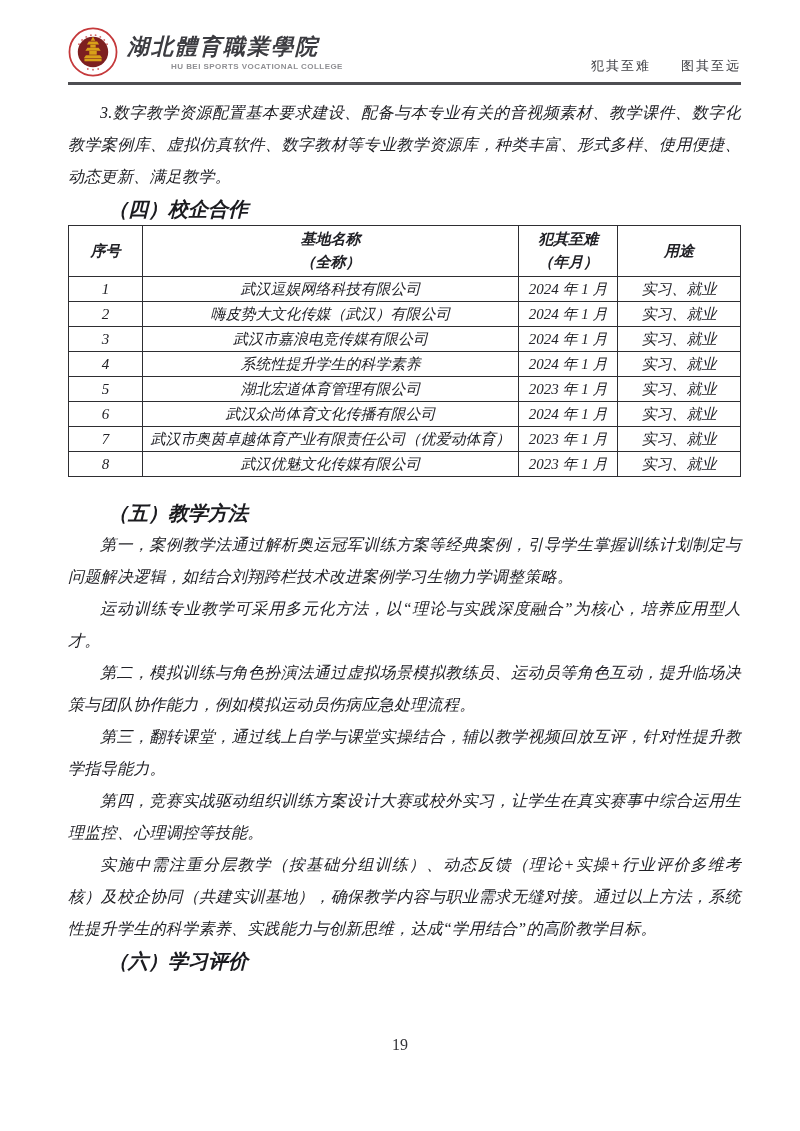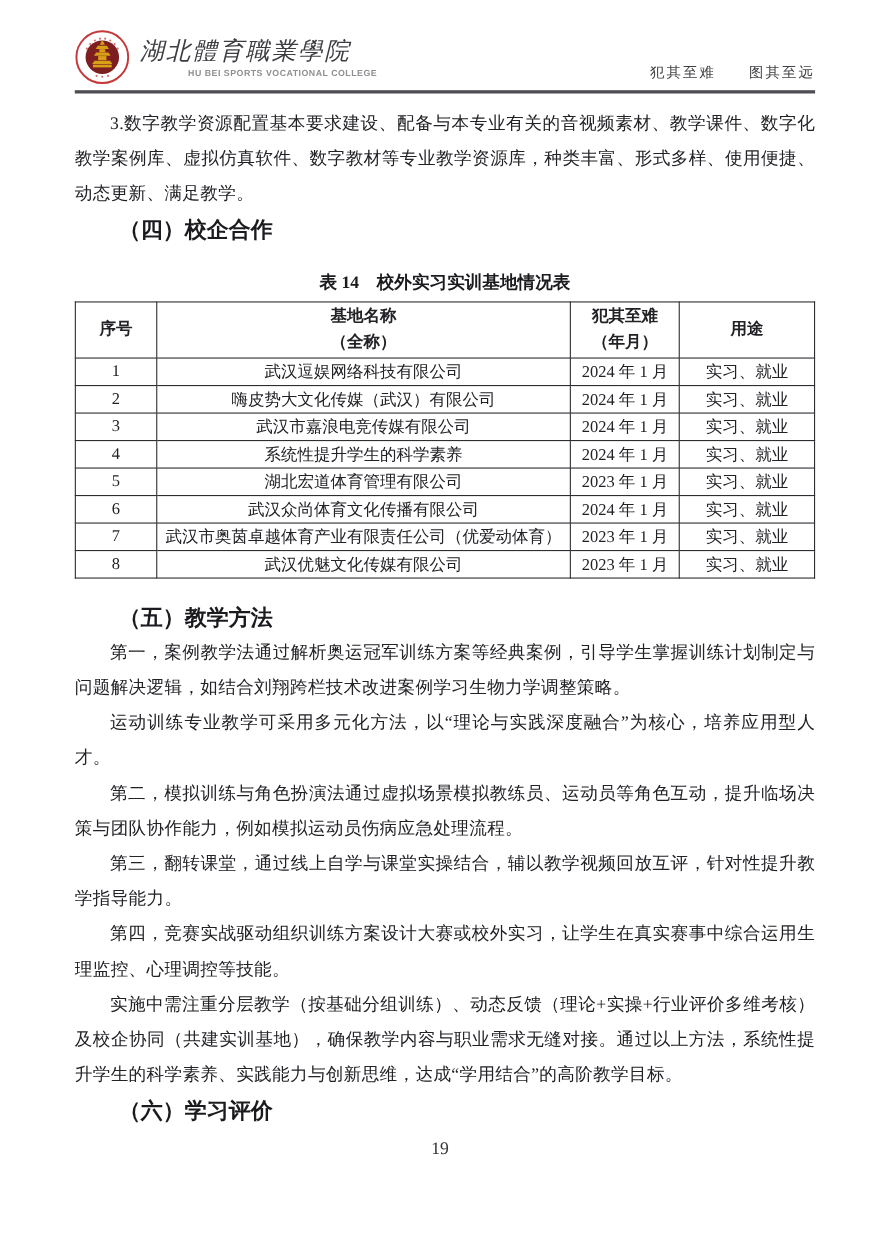--- a/index.html
+++ b/index.html
@@ -9,31 +9,31 @@
   }
   
   .page-header{
     display:flex;justify-content:space-between;align-items:flex-end;
     padding:27px 59px 5px 68px;
   }
   .brand{display:flex;align-items:center;gap:9px;}
   .seal{width:50px;height:50px;flex:0 0 auto;}
   .brand-text{display:flex;flex-direction:column;}
   .brand-zh{
-    font-size:22px;font-weight:normal;font-style:italic;color:#3c3c41;
+    font-size:22px;font-weight:bold;font-style:italic;color:#3c3c41;
     letter-spacing:2px;line-height:26px;
   }
   .brand-en{
     font-family:"Liberation Sans","DejaVu Sans",sans-serif;
     font-size:8px;font-weight:bold;color:#8f8f93;letter-spacing:0.45px;margin-top:2px;padding-left:44px;
   }
   .motto{font-size:13px;color:#3f3f44;padding-bottom:2px;white-space:pre;letter-spacing:2px;}
   .header-rule{margin:0 59px 0 68px;height:3px;background:#4e4e52;}
   
-  .content{padding:12px 59px 0 68px;}
+  .content{padding:12px 59px 0 68px;font-style:italic;}
   .body-par{
     margin:0;font-size:16px;line-height:32px;text-align:justify;text-indent:2em;
     letter-spacing:0.3px;
   }
   .sec-heading{
     margin:0;font-family:"Liberation Sans","DejaVu Sans",sans-serif;
     font-weight:bold;font-size:20px;line-height:32px;text-indent:2em;color:#1b1b1f;
   }
   .table-title{
     margin:20px 0 3px;text-align:center;font-weight:bold;font-size:16px;
@@ -98,21 +98,20 @@
     <div class="motto">犯其至难　　图其至远</div>
   </div>
   <div class="header-rule"></div>
 
   <div class="content">
 
     <p class="body-par">3.数字教学资源配置基本要求建设、配备与本专业有关的音视频素材、教学课件、数字化教学案例库、虚拟仿真软件、数字教材等专业教学资源库，种类丰富、形式多样、使用便捷、动态更新、满足教学。</p>
 
     <p class="sec-heading">（四）校企合作</p>
 
-    <p class="table-title">表 14　校外实习实训基地情况表</p>
 
     <table class="base-table">
       <colgroup>
         <col style="width:11%">
           <col style="width:56%">
           <col style="width:14.7%">
           <col style="width:18.3%">
       </colgroup>
       <thead>
         <tr>

